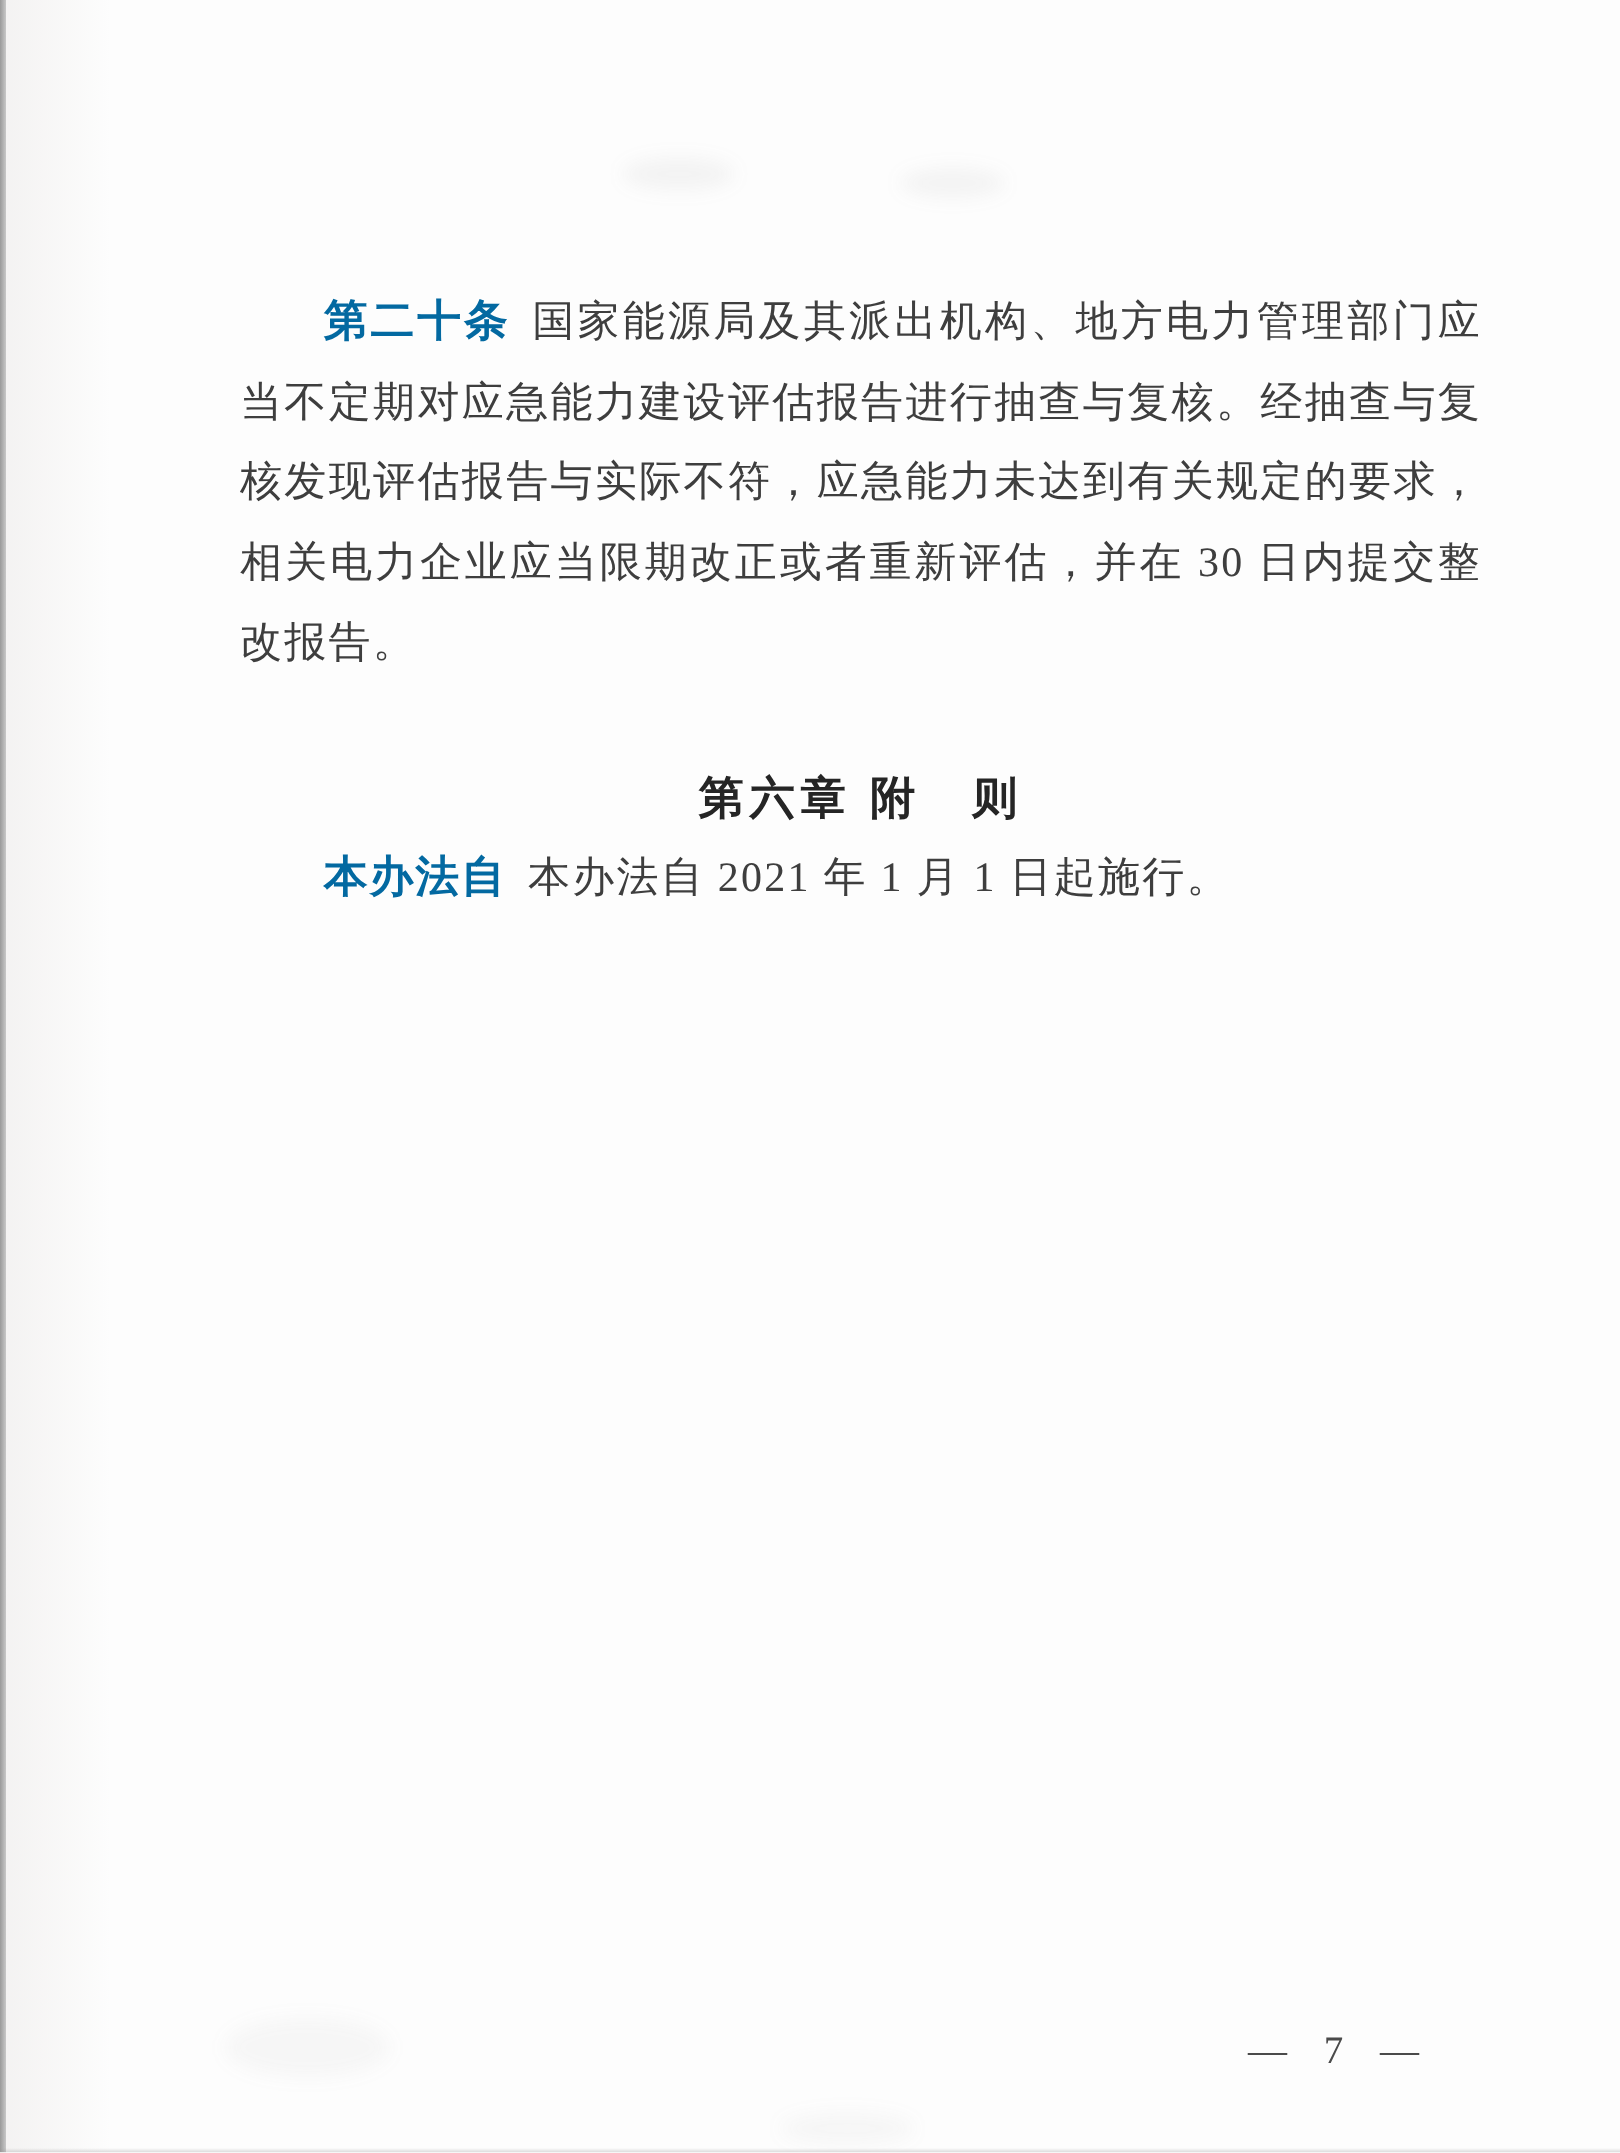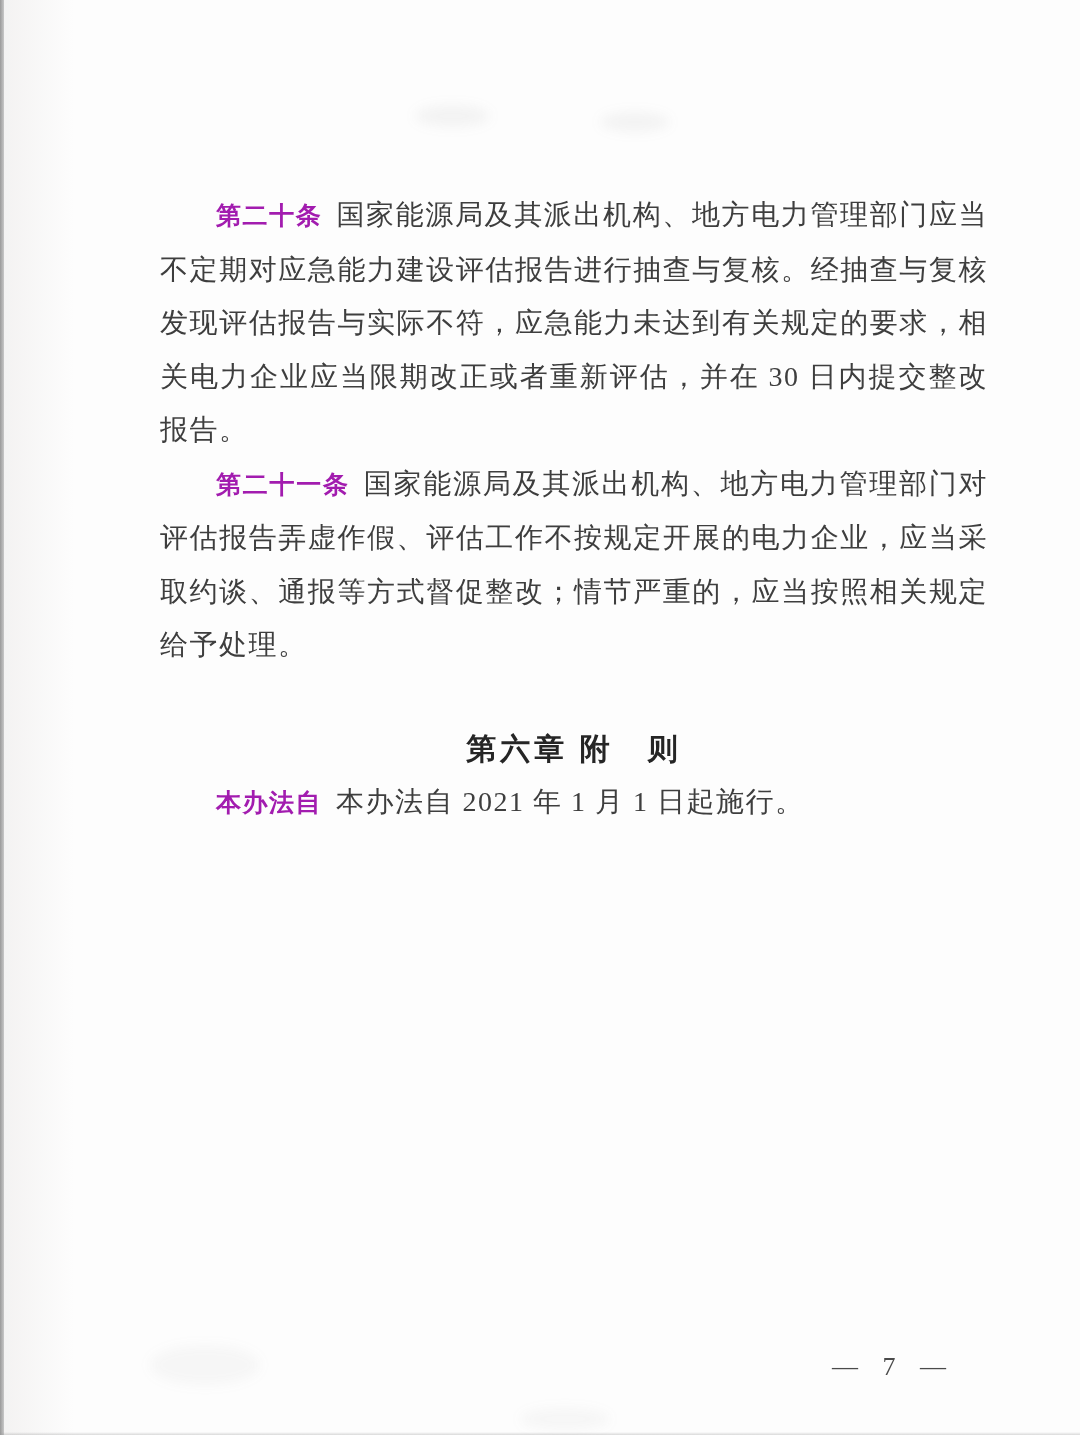--- a/index.html
+++ b/index.html
@@ -55,33 +55,33 @@
     line-height: 53.5px;
     letter-spacing: 1.5px;
     color: #3e3e3e;
   }
   .para {
     text-indent: 2em;
     text-align: justify;
   }
   .article-label {
     font-weight: 700;
-    color: #a21caf;
+    color: #0369a1;
     margin-right: 14px;
     font-family: Liberation Sans, sans-serif;
-    font-size: 25px;
+    font-size: 29px;
   }
   .chapter {
     margin-top: 50px;
     text-align: center;
     font-weight: 700;
     color: #252525;
     font-size: 30px;
     letter-spacing: 4px;
-    font-family: Liberation Serif, serif;
+    font-family: Liberation Sans, sans-serif;
   }
   .page-number {
     position: absolute;
     top: 1352px;
     left: 832px;
     font-size: 26px;
     color: #4a4a4a;
     letter-spacing: 2px;
     word-spacing: 14px;
     white-space: nowrap;
@@ -97,21 +97,20 @@
   <div class="scan-edge-bottom"></div>
   <div class="smudge s1"></div>
   <div class="smudge s2"></div>
   <div class="smudge s3"></div>
   <div class="smudge s4"></div>
 
   <div class="content">
 
     <p class="para"><span class="article-label">第二十条</span><span>国家能源局及其派出机构、地方电力管理部门应当不定期对应急能力建设评估报告进行抽查与复核。经抽查与复核发现评估报告与实际不符，应急能力未达到有关规定的要求，相关电力企业应当限期改正或者重新评估，并在 30 日内提交整改报告。</span></p>
 
-    <p class="para"><span class="article-label">第二十一条</span><span>国家能源局及其派出机构、地方电力管理部门对评估报告弄虚作假、评估工作不按规定开展的电力企业，应当采取约谈、通报等方式督促整改；情节严重的，应当按照相关规定给予处理。</span></p>
 
     <h2 class="chapter">第六章 附　则</h2>
 
 
     <p class="para"><span class="article-label">本办法自</span><span>本办法自 2021 年 1 月 1 日起施行。</span></p>
 
   </div>
 
   <div class="page-number">— 7 —</div>
 

